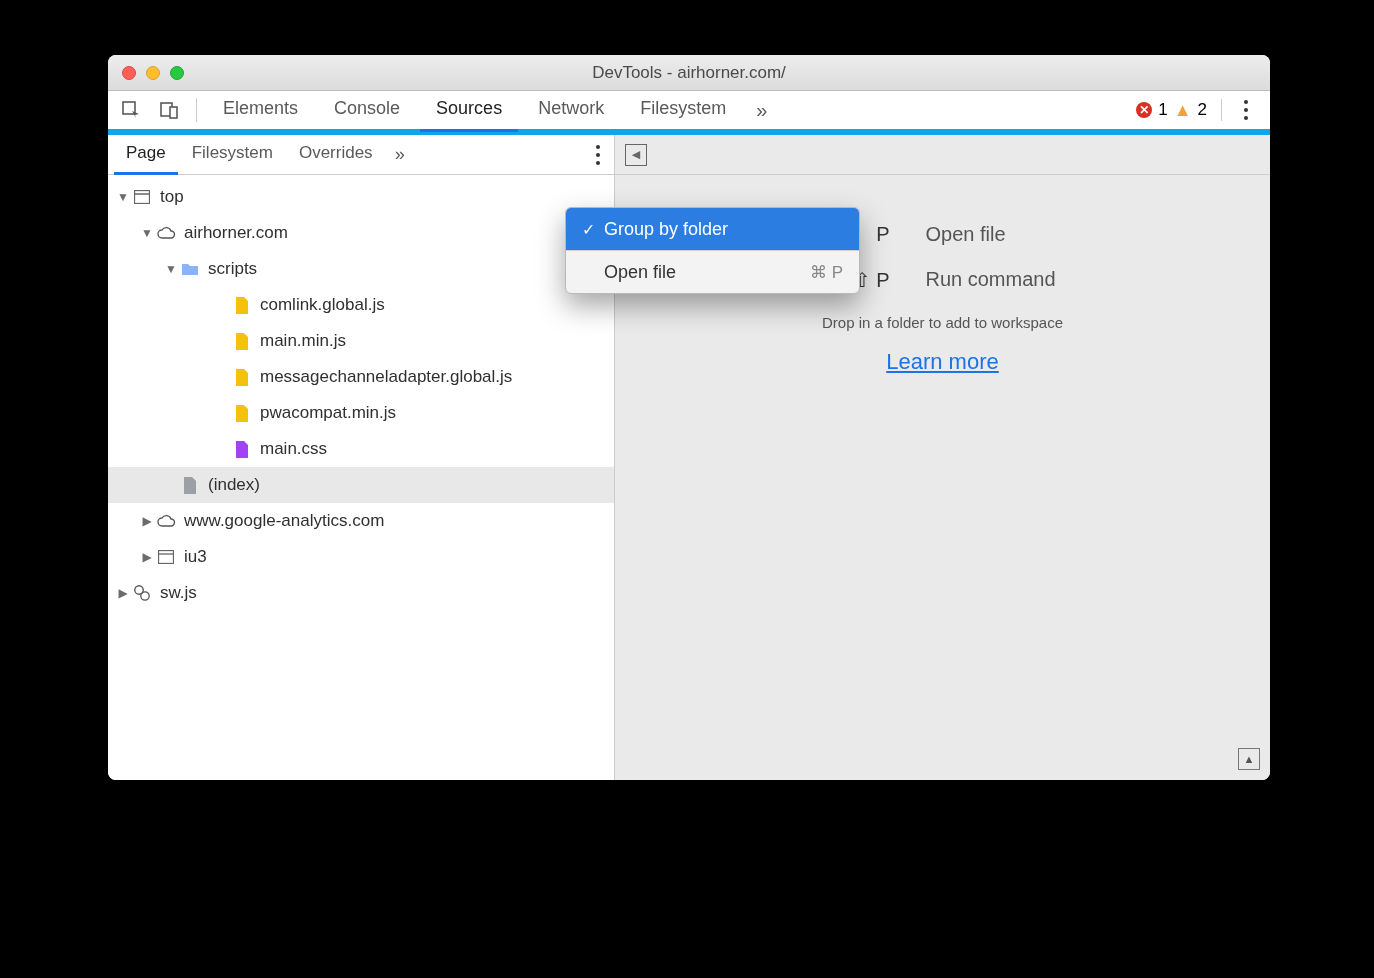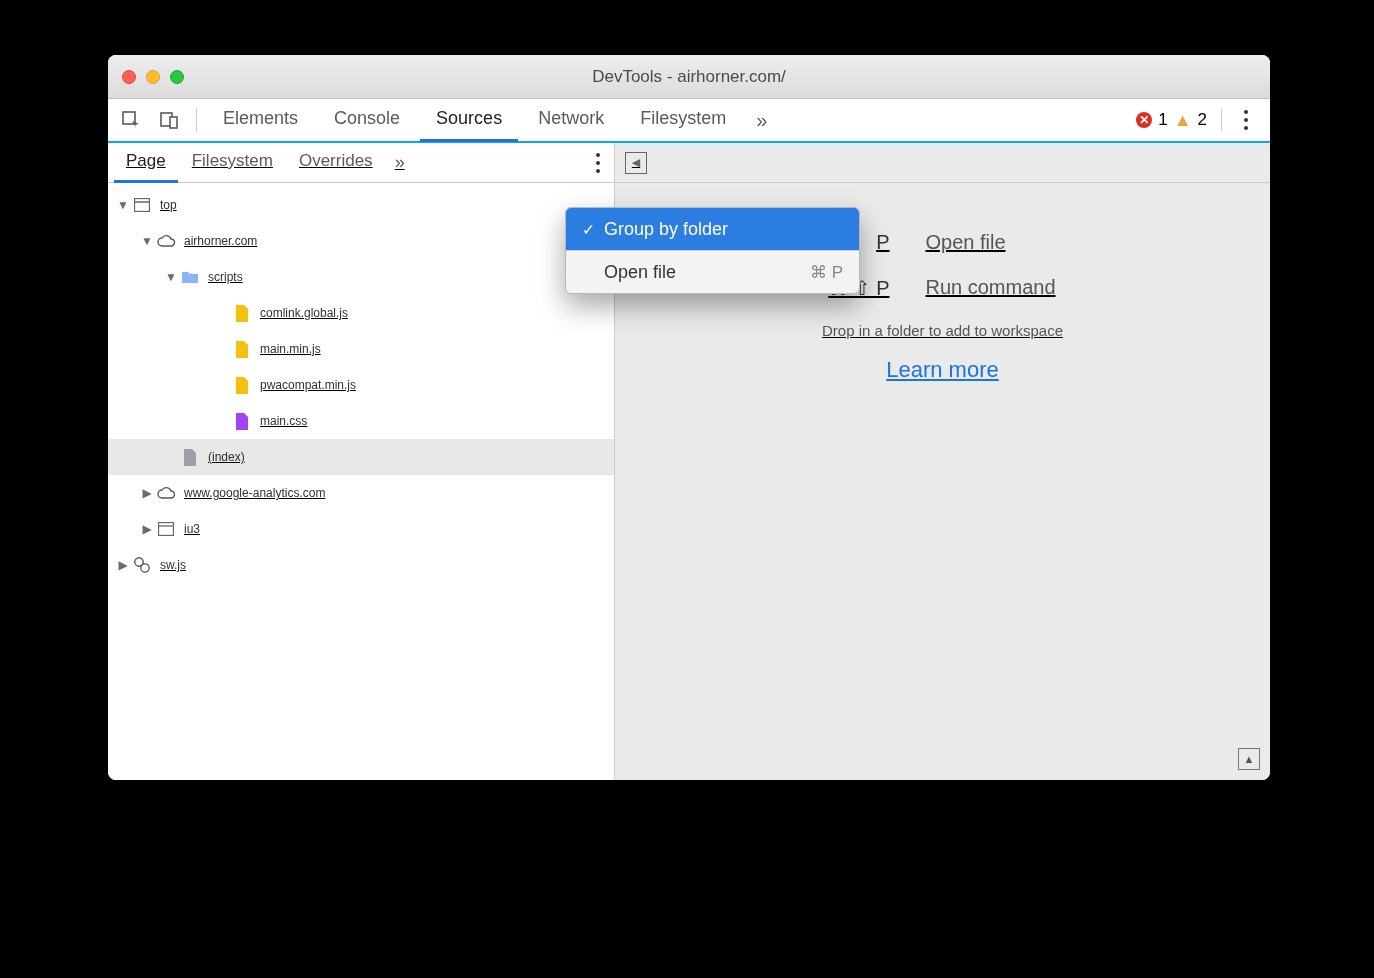--- a/index.html
+++ b/index.html
@@ -17,41 +17,41 @@
     width: 1162px;
     height: 725px;
     background: #fff;
     border-radius: 8px;
     box-shadow: 0 25px 60px rgba(0,0,0,0.55);
     display: flex;
     flex-direction: column;
     overflow: hidden;
   }
   .titlebar {
-    height: 44px;
+    height: 36px;
     background: linear-gradient(#ededed,#dcdcdc);
     border-bottom: 1px solid #bdbdbd;
     display: flex;
     align-items: center;
     position: relative;
   }
   .traffic { display: flex; gap: 10px; padding-left: 14px; }
   .dot { width: 14px; height: 14px; border-radius: 50%; }
   .dot.red { background: #ff5f57; border: 1px solid #e24640; }
   .dot.yellow { background: #febc2e; border: 1px solid #e1a325; }
   .dot.green { background: #28c840; border: 1px solid #1fa92f; }
   .title {
     position: absolute; left: 0; right: 0; text-align: center;
     font-size: 17px; color: #4a4a4a; pointer-events: none;
   }
   .tabs {
     height: 44px;
     display: flex;
     align-items: center;
-    border-bottom: 2px solid #0ea5e9;
+    border-bottom: 6px solid #0ea5e9;
     padding: 8px 6px;
     gap: 4px;
   }
   .tool-icon {
     width: 34px; height: 34px; display: flex; align-items: center; justify-content: center;
     color: #5a5a5a;
   }
   .sep { width: 1px; height: 24px; background: #ccc; margin: 0 6px; }
   .tab {
     padding: 0 16px;
@@ -61,32 +61,32 @@
   }
   .tab.active { color: #222; border-bottom-color: #1a73e8; }
   .more-tabs { padding: 0 10px; color: #5a5a5a; font-size: 20px; }
   .counts { margin-left: auto; display: flex; align-items: center; gap: 6px; padding-right: 8px; font-size: 17px; }
   .err-icon { width: 16px; height: 16px; background: #d93025; border-radius: 50%; display: inline-flex; align-items: center; justify-content: center; color: #fff; font-size: 12px; font-weight: bold; }
   .warn-icon { color: #f1a33b; font-size: 18px; }
   .vsep { width:1px; height:22px; background:#ccc; margin:0 8px;}
   .kebab { width: 20px; display: flex; flex-direction: column; align-items: center; gap: 4px; padding:0 6px;}
   .kebab span { width:4px;height:4px;border-radius:50%;background:#333;}
 
-  .body { flex:1; display:flex; min-height:0;text-decoration:underline; }
+  .body { flex:1; display:flex; min-height:0; }
   .left { width: 507px; border-right: 1px solid #ccc; display:flex; flex-direction:column; background:#fff; }
   .subtabs {
     height: 40px; border-bottom: 1px solid #ccc;
     display:flex; align-items:center; padding: 0 6px; gap:2px;
   }
   .subtab { padding: 0 12px; height:40px; display:flex;align-items:center; font-size:17px; color:#5a5a5a; border-bottom:3px solid transparent;}
   .subtab.active { color:#222; border-bottom-color:#1a73e8;}
   .subtabs .more { padding:0 8px; color:#5a5a5a; font-size:18px;}
   .subtabs .spacer { flex:1; }
 
-  .tree { flex:1; overflow:auto; font-size:12px; color:#303030; padding-top:4px; user-select:none;}
+  .tree { flex:1; overflow:auto; font-size:17px; color:#303030; padding-top:4px; user-select:none;}
   .row { height: 36px; display:flex; align-items:center; white-space:nowrap;}
   .row.sel { background:#e8e8e8; }
   .tw { display:inline-block; width:14px; text-align:center; color:#6b6b6b; font-size:12px; margin-right:2px;}
   .tw::before { content:"▶"; display:inline-block;}
   .tw.open::before { content:"▼";}
   .tw.none::before { content:""; }
   .ic { width:20px; height:20px; margin-right:8px; display:inline-flex; align-items:center; justify-content:center; flex-shrink:0;}
   .pad0{padding-left:8px}.pad1{padding-left:32px}.pad2{padding-left:56px}.pad3{padding-left:108px}
 
   svg { display:block; }
@@ -230,20 +230,29 @@
             </span>
             <span>main.min.js</span>
           </div>
         <div class="row pad3">
             <span class="tw none"></span>
             <span class="ic">
               <svg width="14" height="17">
                 <path d="M1 0h8l4 4v13H1z" fill="#f4c20d"></path>
               </svg>
             </span>
+            <span>messagechanneladapter.global.js</span>
+          </div>
+        <div class="row pad3">
+            <span class="tw none"></span>
+            <span class="ic">
+              <svg width="14" height="17">
+                <path d="M1 0h8l4 4v13H1z" fill="#f4c20d"></path>
+              </svg>
+            </span>
             <span>pwacompat.min.js</span>
           </div>
         <div class="row pad3">
             <span class="tw none"></span>
             <span class="ic">
               <svg width="14" height="17">
                 <path d="M1 0h8l4 4v13H1z" fill="#a142f4"></path>
               </svg>
             </span>
             <span>main.css</span>

